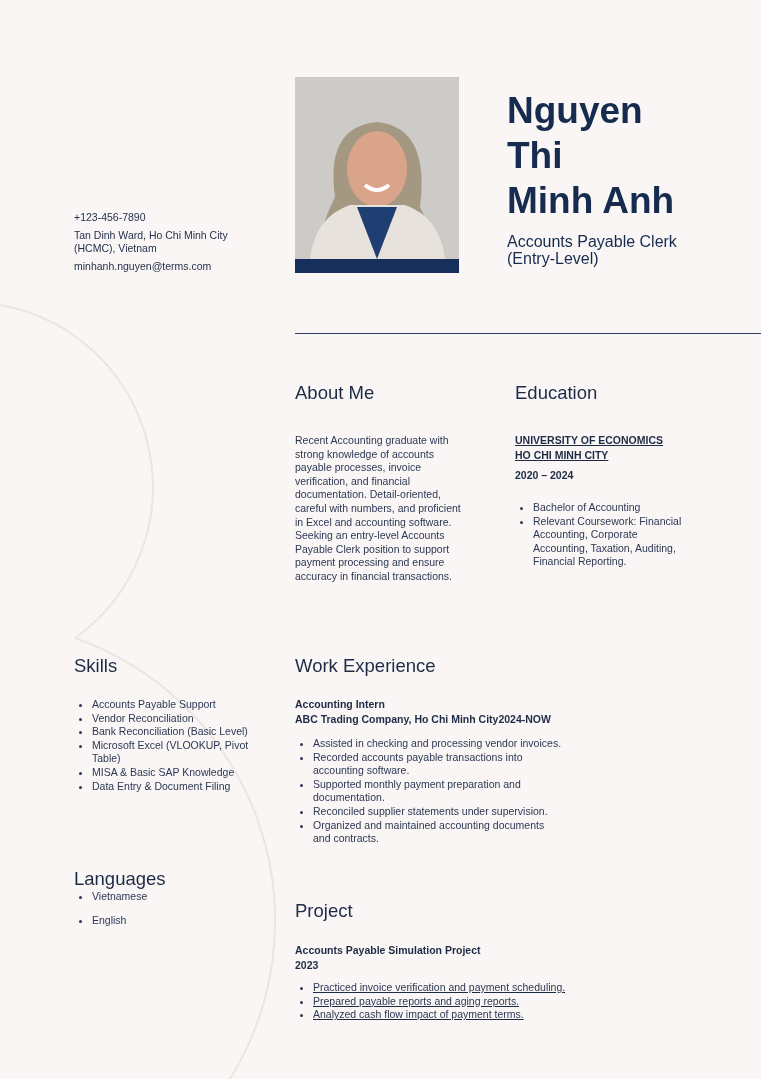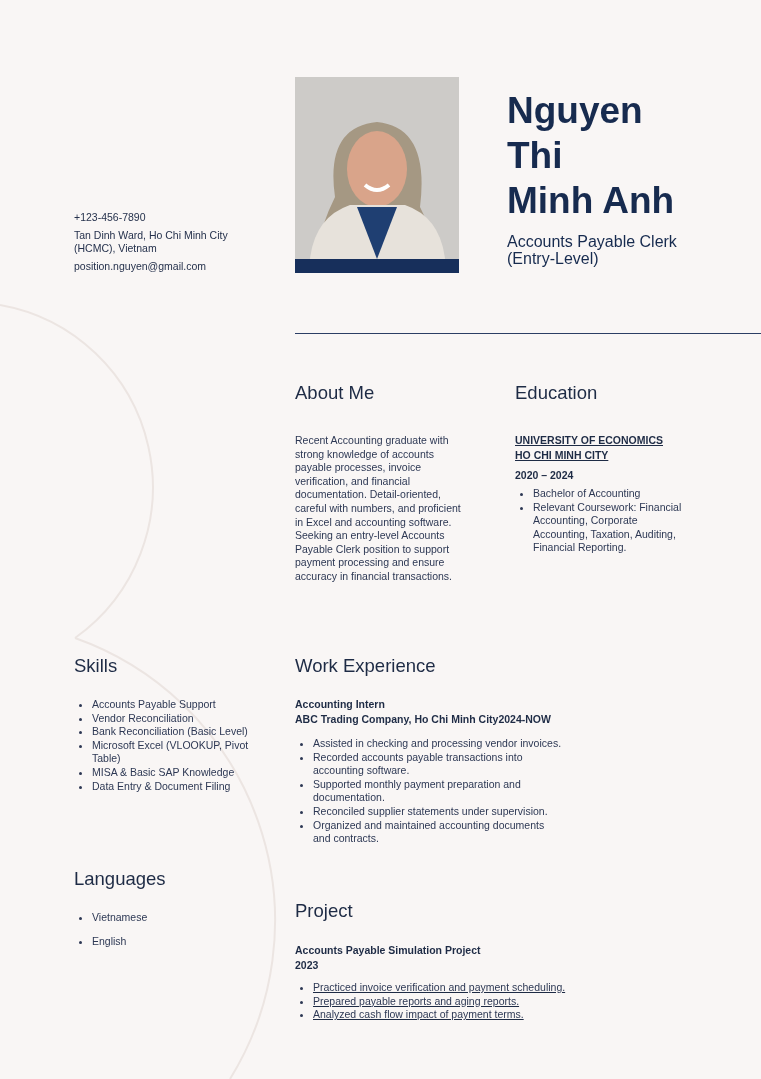--- a/index.html
+++ b/index.html
@@ -27,21 +27,21 @@
 <body>
 
 <svg class="deco" width="761" height="1079">
   <path d="M0,305 A185,185 0 0 1 75,638" fill="none" stroke="#ece5e2" stroke-width="2"></path>
   <path d="M75,638 A300,300 0 0 1 230,1079" fill="none" stroke="#ece5e2" stroke-width="2"></path>
 </svg>
 
 <div class="abs contact">
   <div>+123-456-7890</div>
   <div>Tan Dinh Ward, Ho Chi Minh City (HCMC), Vietnam</div>
-  <div>position.nguyen@gmail.com</div>
+  <div>minhanh.nguyen@terms.com</div>
 </div>
 
 <div class="abs photo">
   <svg width="164" height="196">
     <rect width="164" height="196" fill="#cdcbc8"></rect>
     <path d="M40,120 Q30,50 82,45 Q135,50 125,130 Q140,160 145,182 L20,182 Q25,150 40,120Z" fill="#a59883"></path>
     <ellipse cx="82" cy="92" rx="30" ry="38" fill="#d9a48a"></ellipse>
     <path d="M15,182 Q20,140 55,128 L110,128 Q145,140 150,182Z" fill="#e7e2db"></path>
     <path d="M62,130 L82,182 L102,130Z" fill="#1f3f72"></path>
     <path d="M70,108 Q82,118 94,108" stroke="#fff" stroke-width="4" fill="none"></path>
@@ -63,21 +63,21 @@
   <div class="para" style="margin-top:30px;">Recent Accounting graduate with strong knowledge of accounts payable processes, invoice verification, and financial documentation. Detail-oriented, careful with numbers, and proficient in Excel and accounting software. Seeking an entry-level Accounts Payable Clerk position to support payment processing and ensure accuracy in financial transactions.</div>
 </div>
 
 <div class="abs" style="left:515px; top:382px; width:170px;">
   <h2>Education</h2>
   <div class="bold" style="margin-top:29px;text-decoration:underline;">
     <div>UNIVERSITY OF ECONOMICS</div>
     <div>HO CHI MINH CITY</div>
   </div>
   <div class="bold" style="margin-top:5px;">2020 – 2024</div>
-  <ul style="margin-top:4px;">
+  <ul style="margin-top:18px;">
     <li>Bachelor of Accounting</li>
     <li>Relevant Coursework: Financial Accounting, Corporate Accounting, Taxation, Auditing, Financial Reporting.</li>
   </ul>
 </div>
 
 <div class="abs" style="left:74px; top:655px; width:175px;">
   <h2>Skills</h2>
   <ul style="margin-top:21px;">
     <li>Accounts Payable Support</li>
     <li>Vendor Reconciliation</li>
@@ -99,21 +99,21 @@
     <li>Assisted in checking and processing vendor invoices.</li>
     <li>Recorded accounts payable transactions into accounting software.</li>
     <li>Supported monthly payment preparation and documentation.</li>
     <li>Reconciled supplier statements under supervision.</li>
     <li>Organized and maintained accounting documents and contracts.</li>
   </ul>
 </div>
 
 <div class="abs" style="left:74px; top:868px; width:175px;">
   <h2>Languages</h2>
-  <ul style="margin-top:21px;">
+  <ul style="">
     <li style="margin-bottom:10px;">Vietnamese</li>
     <li>English</li>
   </ul>
 </div>
 
 <div class="abs" style="left:295px; top:900px; width:390px;">
   <h2>Project</h2>
   <div style="display:flex; justify-content:space-between; margin-top:21px;flex-direction:column;">
     <span class="bold">Accounts Payable Simulation Project</span>
     <span class="bold" style="margin-right:2px;">2023</span>

